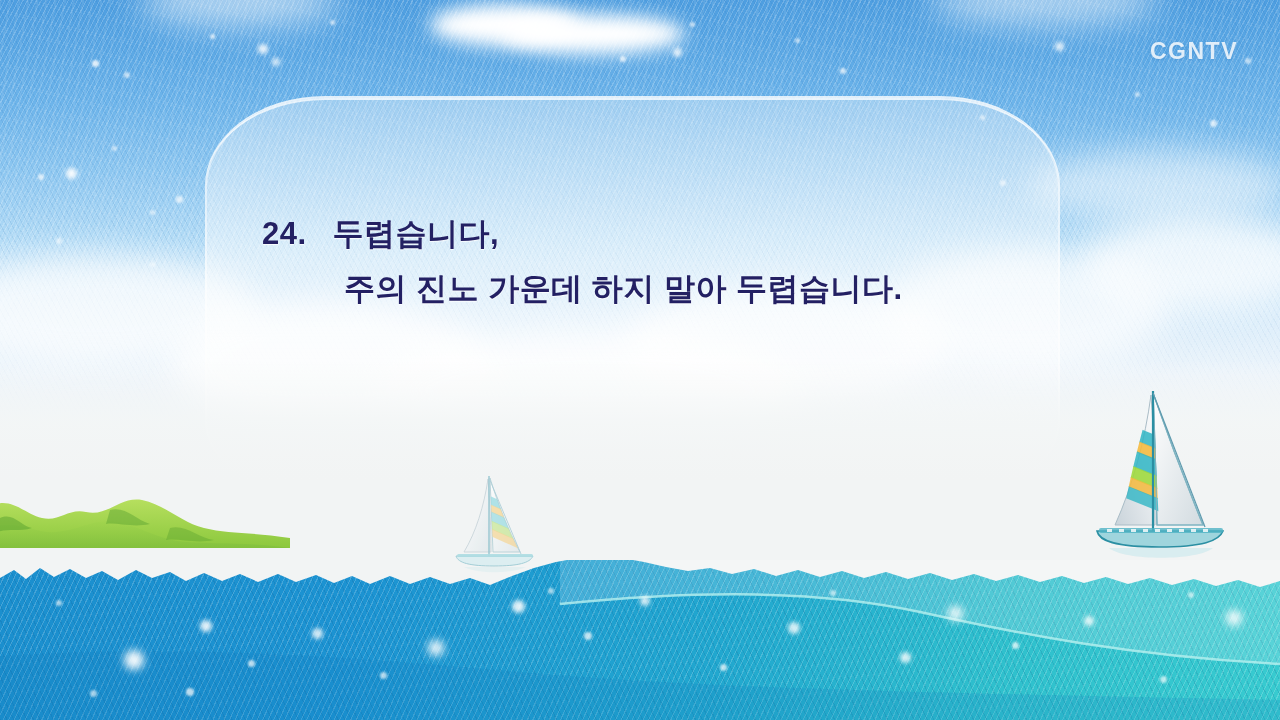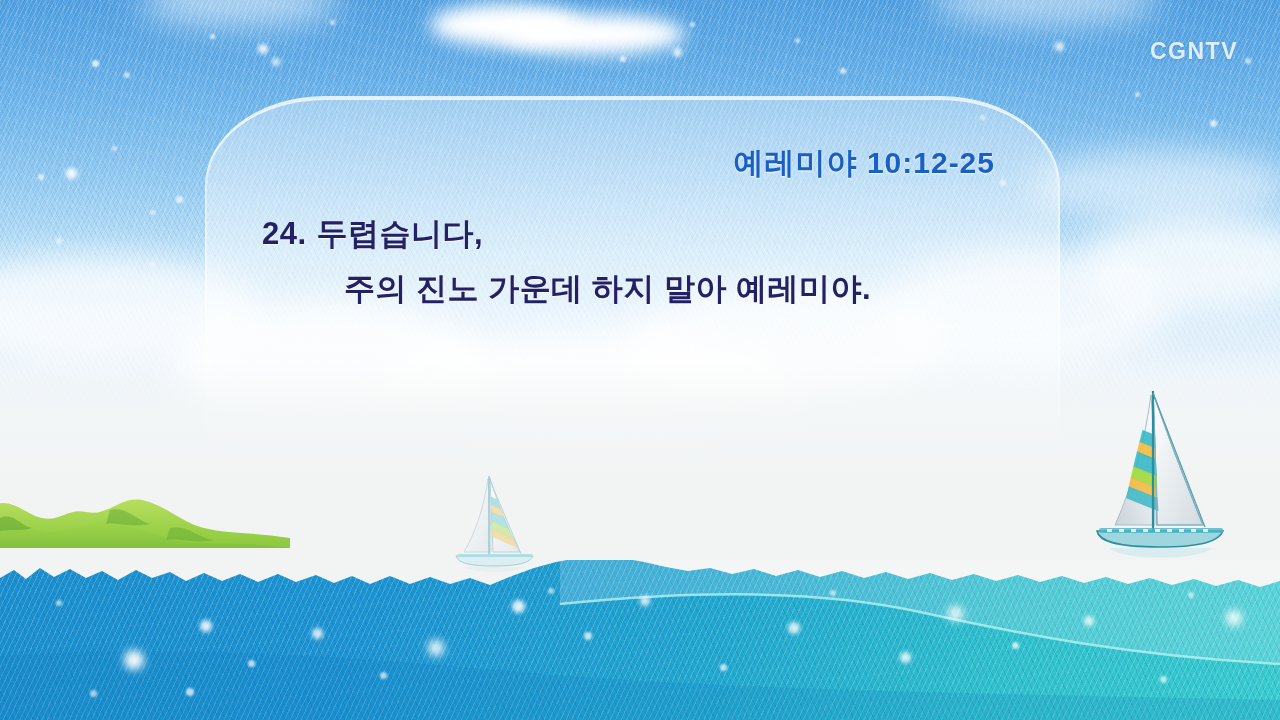--- a/index.html
+++ b/index.html
@@ -96,21 +96,21 @@
     text-shadow:0 1px 2px rgba(255,255,255,.9);
     white-space:nowrap;
   }
   .verse{
     position:absolute;left:262px;top:206px;width:760px;
     color:#232063;
     font-size:31px;font-weight:bold;line-height:55px;
     letter-spacing:.5px;
     text-shadow:0 1px 1px rgba(255,255,255,.85);
   }
-  .verse .num{margin-right:10px;}
+  .verse .num{margin-right:26px;}
   .verse .l{display:block;white-space:nowrap;}
   .verse .l.indent{padding-left:82px;}
 
   
   .logo{
     position:absolute;right:42px;top:38px;
     font-size:23px;font-weight:bold;letter-spacing:1.5px;
     color:rgba(255,255,255,.82);
     text-shadow:0 1px 3px rgba(60,130,200,.45);
     user-select:none;
@@ -158,25 +158,24 @@
   <div class="spark sm" style="left:980px;top:115px;width:5px;height:5px;opacity:.6;"></div>
   <div class="spark sm" style="left:1000px;top:180px;width:6px;height:6px;opacity:.6;"></div>
   <div class="spark sm" style="left:56px;top:238px;width:6px;height:6px;opacity:.55;"></div>
   <div class="spark sm" style="left:150px;top:262px;width:5px;height:5px;opacity:.5;"></div>
   <div class="spark sm" style="left:1245px;top:58px;width:6px;height:6px;opacity:.6;"></div>
 
   <div class="panel"></div>
 
   <div class="cloudband"></div>
 
-  <div class="ref">예레미야 10:12-25</div>
 
   <div class="verse">
     <span class="l"><span class="num">24.</span><span>두렵습니다,</span></span>
-    <span class="l indent">주의 진노 가운데 하지 말아 예레미야.</span>
+    <span class="l indent">주의 진노 가운데 하지 말아 두렵습니다.</span>
   </div>
 
   <svg class="hills" viewBox="0 0 300 95" preserveAspectRatio="none">
     <defs>
       <linearGradient id="gGreenA" x1="0" y1="0" x2="0" y2="1">
         <stop offset="0%" stop-color="#b6df5e"></stop>
         <stop offset="55%" stop-color="#8ec93f"></stop>
         <stop offset="100%" stop-color="#6fb733"></stop>
       </linearGradient>
       <linearGradient id="gGreenB" x1="0" y1="0" x2="0" y2="1">

